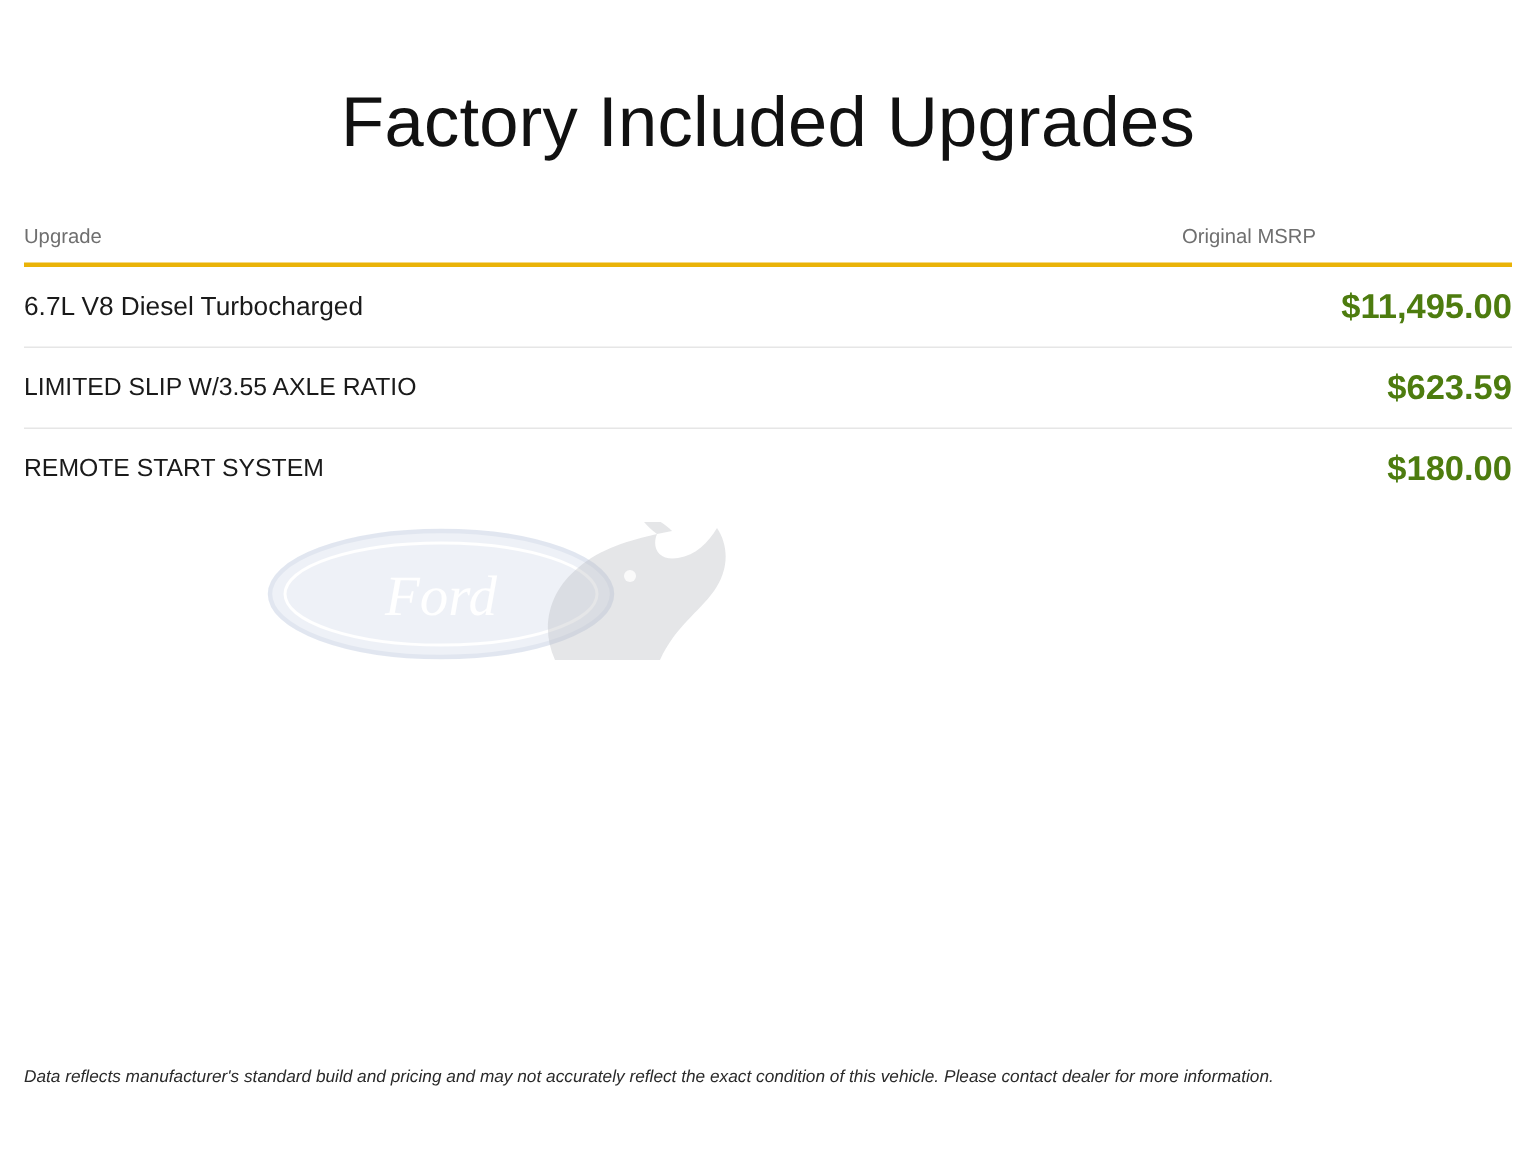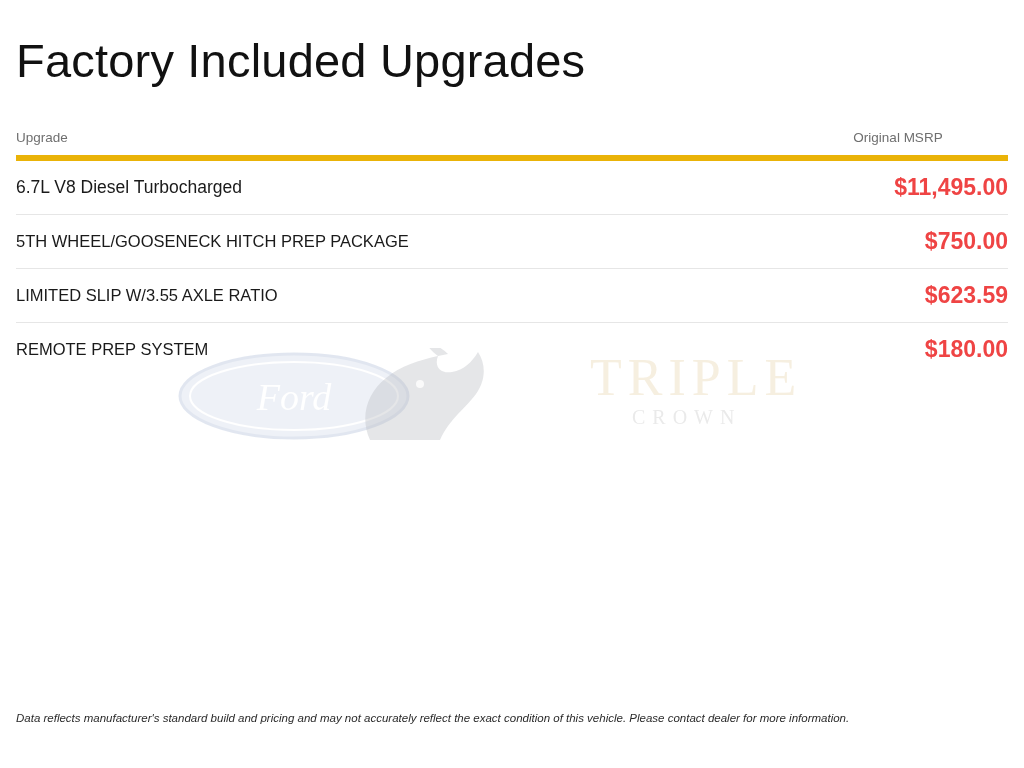--- a/index.html
+++ b/index.html
@@ -18,25 +18,26 @@
 
   .page {
     position: relative;
     width: 1024px;
     height: 768px;
     box-sizing: border-box;
     padding: 0 16px;
   }
 
   .title {
+    text-align: center;
     font-size: 47px;
     font-weight: 400;
     letter-spacing: 0.2px;
     margin: 0;
-    padding-top: 34px;
+    padding-top: 54px;
     color: #111111;
     line-height: 1.15;
   }
 
   
   .watermarks {
     position: absolute;
     left: 0;
     top: 0;
     width: 1024px;
@@ -94,24 +95,24 @@
     margin: 0 auto;
     margin-top: 42px;
     border-collapse: collapse;
   }
 
   .head-row th {
     font-weight: 400;
     font-size: 13.5px;
     color: #6f6f6f;
     padding: 0 0 10px 0;
-    border-bottom: 6px solid #eab308;
+    border-bottom: 3px solid #eab308;
   }
   .head-upgrade { text-align: left; }
-  .head-msrp { text-align: center; }
+  .head-msrp { text-align: left; }
 
   .row td {
     border-bottom: 1px solid #e6e6e6;
     padding: 13px 0 13px 0;
     vertical-align: middle;
   }
 
   .row:last-child td {
     border-bottom: none;
   }
@@ -126,21 +127,21 @@
 
   .row.first .cell-name {
     font-size: 17.5px;
     margin-left: 29px;
   }
 
   .cell-price {
     text-align: right;
     font-size: 23px;
     font-weight: bold;
-    color: #ef4444;
+    color: #4d7c0f;
     white-space: nowrap;
     width: 220px;
   }
 
   .disclaimer {
     position: absolute;
     left: 16px;
     right: 16px;
     bottom: 44px;
     font-size: 11.5px;
@@ -161,51 +162,43 @@
       <ellipse cx="116" cy="44" rx="104" ry="34" fill="none" stroke="#ffffff" stroke-width="2"></ellipse>
       <text x="116" y="58" text-anchor="middle" font-family="Liberation Serif, serif" font-size="38" font-style="italic" fill="#ffffff">Ford</text>
     </svg>
 
     <svg class="wm-ford" style="left:300px; top:348px; width:300px; height:96px; opacity:0.5;" viewBox="0 0 300 96">
       <path d="M70 92 C60 70 66 46 86 30 C100 18 120 12 138 8 C134 18 140 26 152 24 C164 22 172 14 178 4 C186 16 186 32 176 46 C166 60 150 70 140 92 Z" fill="#b9bcc2" opacity="0.75"></path>
       <path d="M138 8 C130 2 126 -4 124 -8 C134 -4 142 0 148 6 Z" fill="#b9bcc2" opacity="0.75"></path>
       <circle cx="120" cy="36" r="4" fill="#ffffff" opacity="0.8"></circle>
     </svg>
 
-    <div class="wm-triple">
-      <div class="wm-triple-text">TRIPLE</div>
-      <div class="wm-crown-text">CROWN</div>
-    </div>
   </div>
 
   <div class="content">
     <h1 class="title">Factory Included Upgrades</h1>
 
     <table class="table">
       <thead>
         <tr class="head-row">
           <th class="head-upgrade">Upgrade</th>
           <th class="head-msrp">Original MSRP</th>
         </tr>
       </thead>
       <tbody>
         <tr class="row first">
           <td class="cell-name">6.7L V8 Diesel Turbocharged</td>
           <td class="cell-price">$11,495.00</td>
         </tr>
         <tr class="row">
-          <td class="cell-name">5TH WHEEL/GOOSENECK HITCH PREP PACKAGE</td>
-          <td class="cell-price">$750.00</td>
-        </tr>
-        <tr class="row">
           <td class="cell-name">LIMITED SLIP W/3.55 AXLE RATIO</td>
           <td class="cell-price">$623.59</td>
         </tr>
         <tr class="row">
-          <td class="cell-name">REMOTE PREP SYSTEM</td>
+          <td class="cell-name">REMOTE START SYSTEM</td>
           <td class="cell-price">$180.00</td>
         </tr>
       </tbody>
     </table>
   </div>
 
   <div class="disclaimer">Data reflects manufacturer's standard build and pricing and may not accurately reflect the exact condition of this vehicle. Please contact dealer for more information.</div>
 </div>
 
 </body></html>

